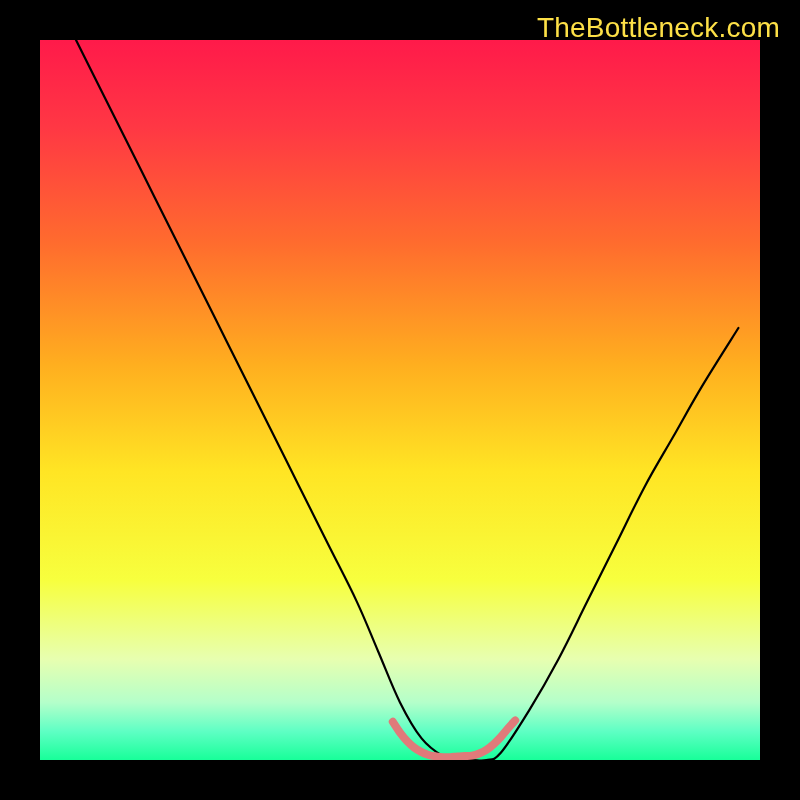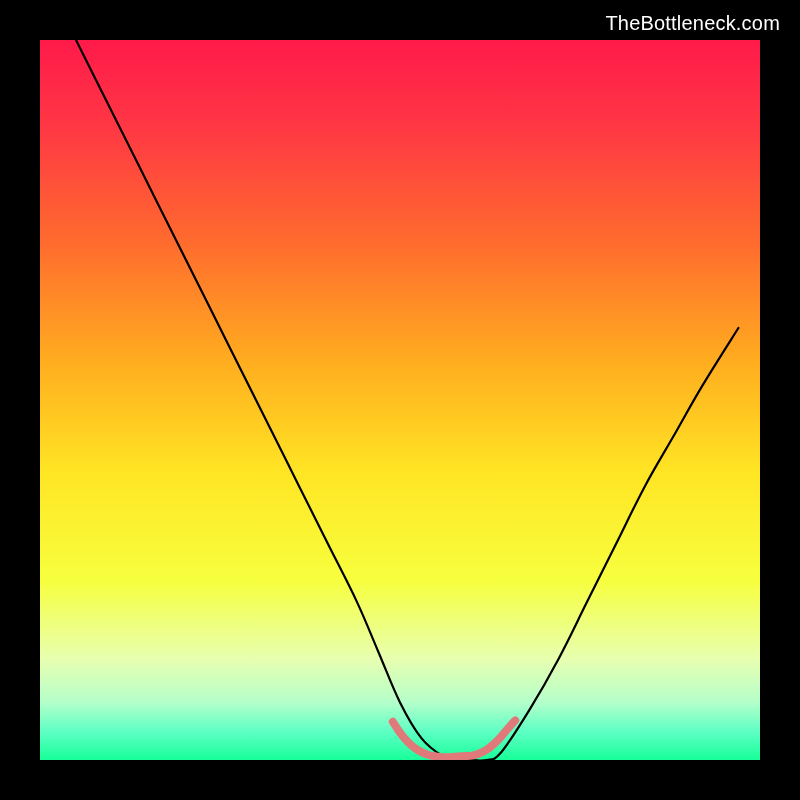--- a/index.html
+++ b/index.html
@@ -34,22 +34,22 @@
     position: absolute;
     inset: 0;
     width: 720px;
     height: 720px;
     overflow: visible;
   }
   .watermark {
     position: absolute;
     top: 12px;
     right: 20px;
-    color: #ffffff;
-    font-size: 20px;
+    color: #fde047;
+    font-size: 28px;
     font-weight: 500;
     letter-spacing: 0.2px;
     z-index: 10;
     user-select: none;
   }
 </style>
 </head>
 <body>
 
 <div class="frame">

